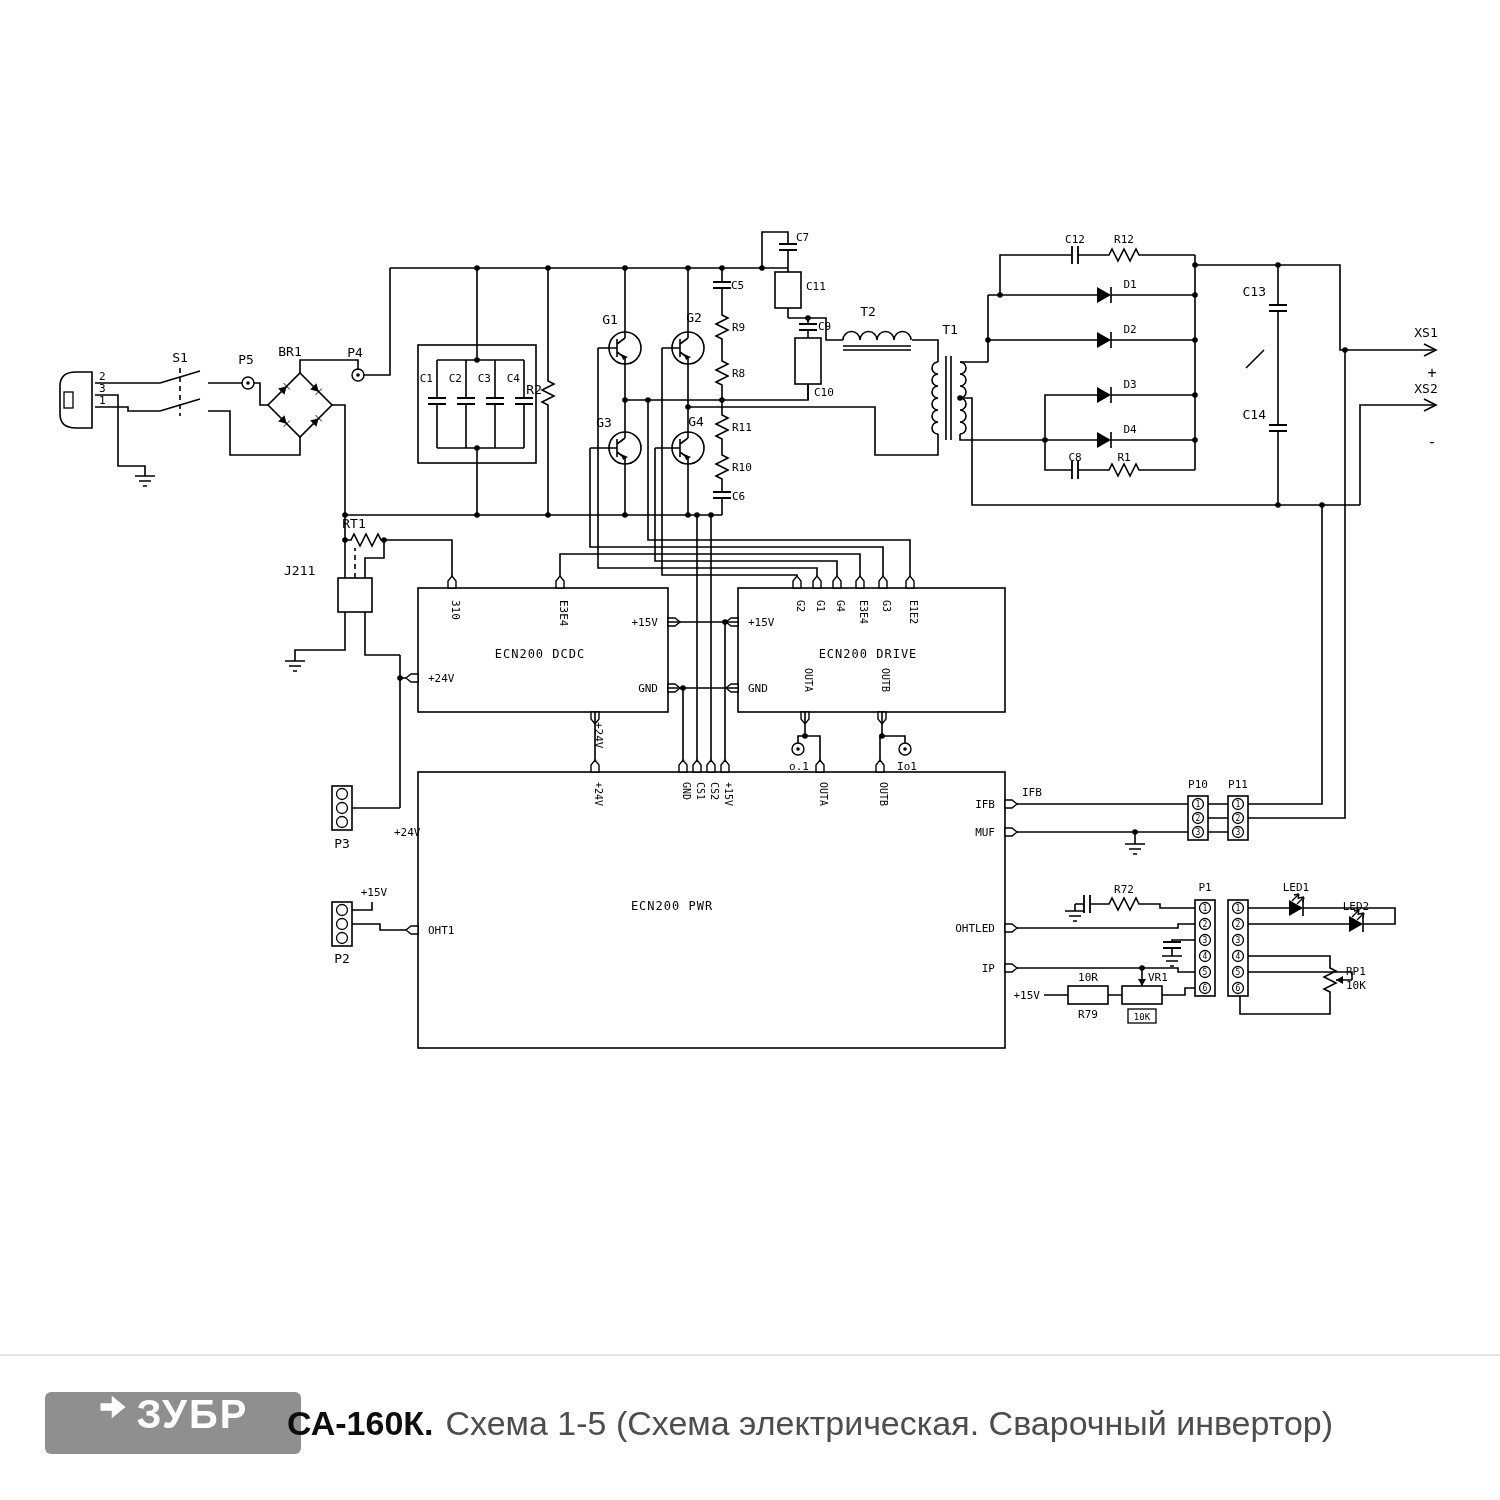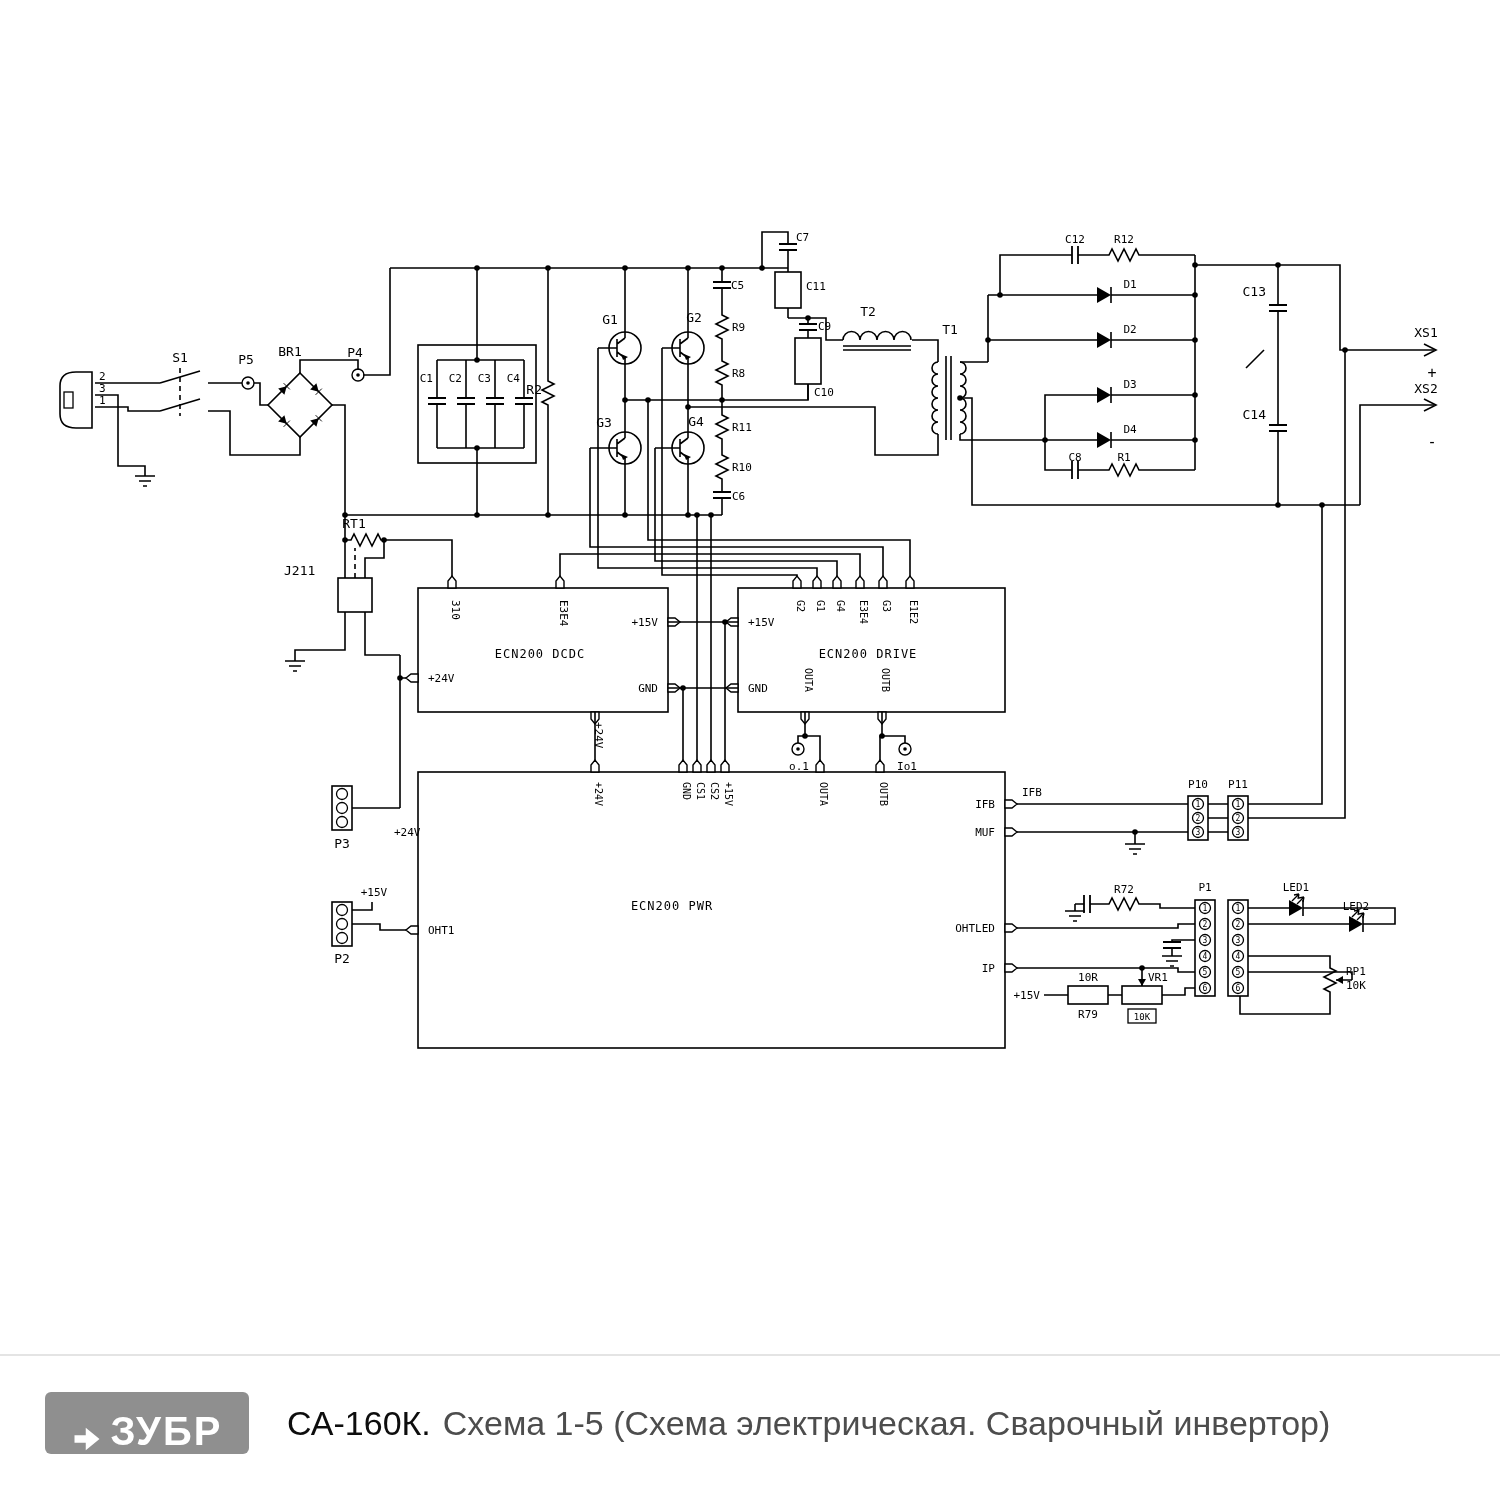--- a/index.html
+++ b/index.html
@@ -6,26 +6,26 @@
   .page{position:relative;width:1500px;height:1500px;background:#fff;overflow:hidden;font-family:"Liberation Sans",sans-serif}
   svg.schem{position:absolute;top:0;left:0}
   .w{stroke:#000;stroke-width:1.6;fill:none}
   .thin{stroke-width:1.3}
   .dash{stroke-dasharray:5 4}
   .dot{fill:#000;stroke:none}
   text{font-family:"DejaVu Sans Mono","Liberation Mono",monospace;font-size:13px;fill:#000}
   .t11{font-size:11px}.t10{font-size:10px}.t9{font-size:9px}.t8{font-size:8px}.t15{font-size:15px}
   .bname{font-size:12px;letter-spacing:1px}
   .sep{position:absolute;left:0;top:1354px;width:1500px;height:2px;background:#e4e4e4}
-  .brand{position:absolute;left:45px;top:1392px;width:204px;height:62px;background:#8f8f8f;border-radius:6px;
-         display:flex;align-items:flex-end;justify-content:center;gap:9px}
+  .brand{position:absolute;left:45px;top:1392px;width:256px;height:62px;background:#8f8f8f;border-radius:6px;
+         display:flex;align-items:flex-start;justify-content:center;gap:9px}
   .brand-text{color:#fff;font-weight:bold;font-size:40px;letter-spacing:2px;font-family:"Liberation Sans",sans-serif}
   .title{position:absolute;left:287px;top:1392px;height:62px;display:flex;align-items:center;
          font-size:34px;color:#4d4d4d;white-space:nowrap}
-  .model{color:#0d0d0d;font-weight:normal;margin-right:12px}
+  .model{color:#0d0d0d;font-weight:bold;margin-right:12px}
 </style>
 </head>
 <body>
 
 <div class="page">
 
 <svg class="schem" width="1500" height="1500" viewBox="0 0 1500 1500">
   <defs>
     <g id="resv">
           <path d="M0,0 L0,3 L6,6 L-6,12 L6,18 L-6,24 L0,27 L0,30" fill="none" stroke="#000" stroke-width="1.6"></path>

